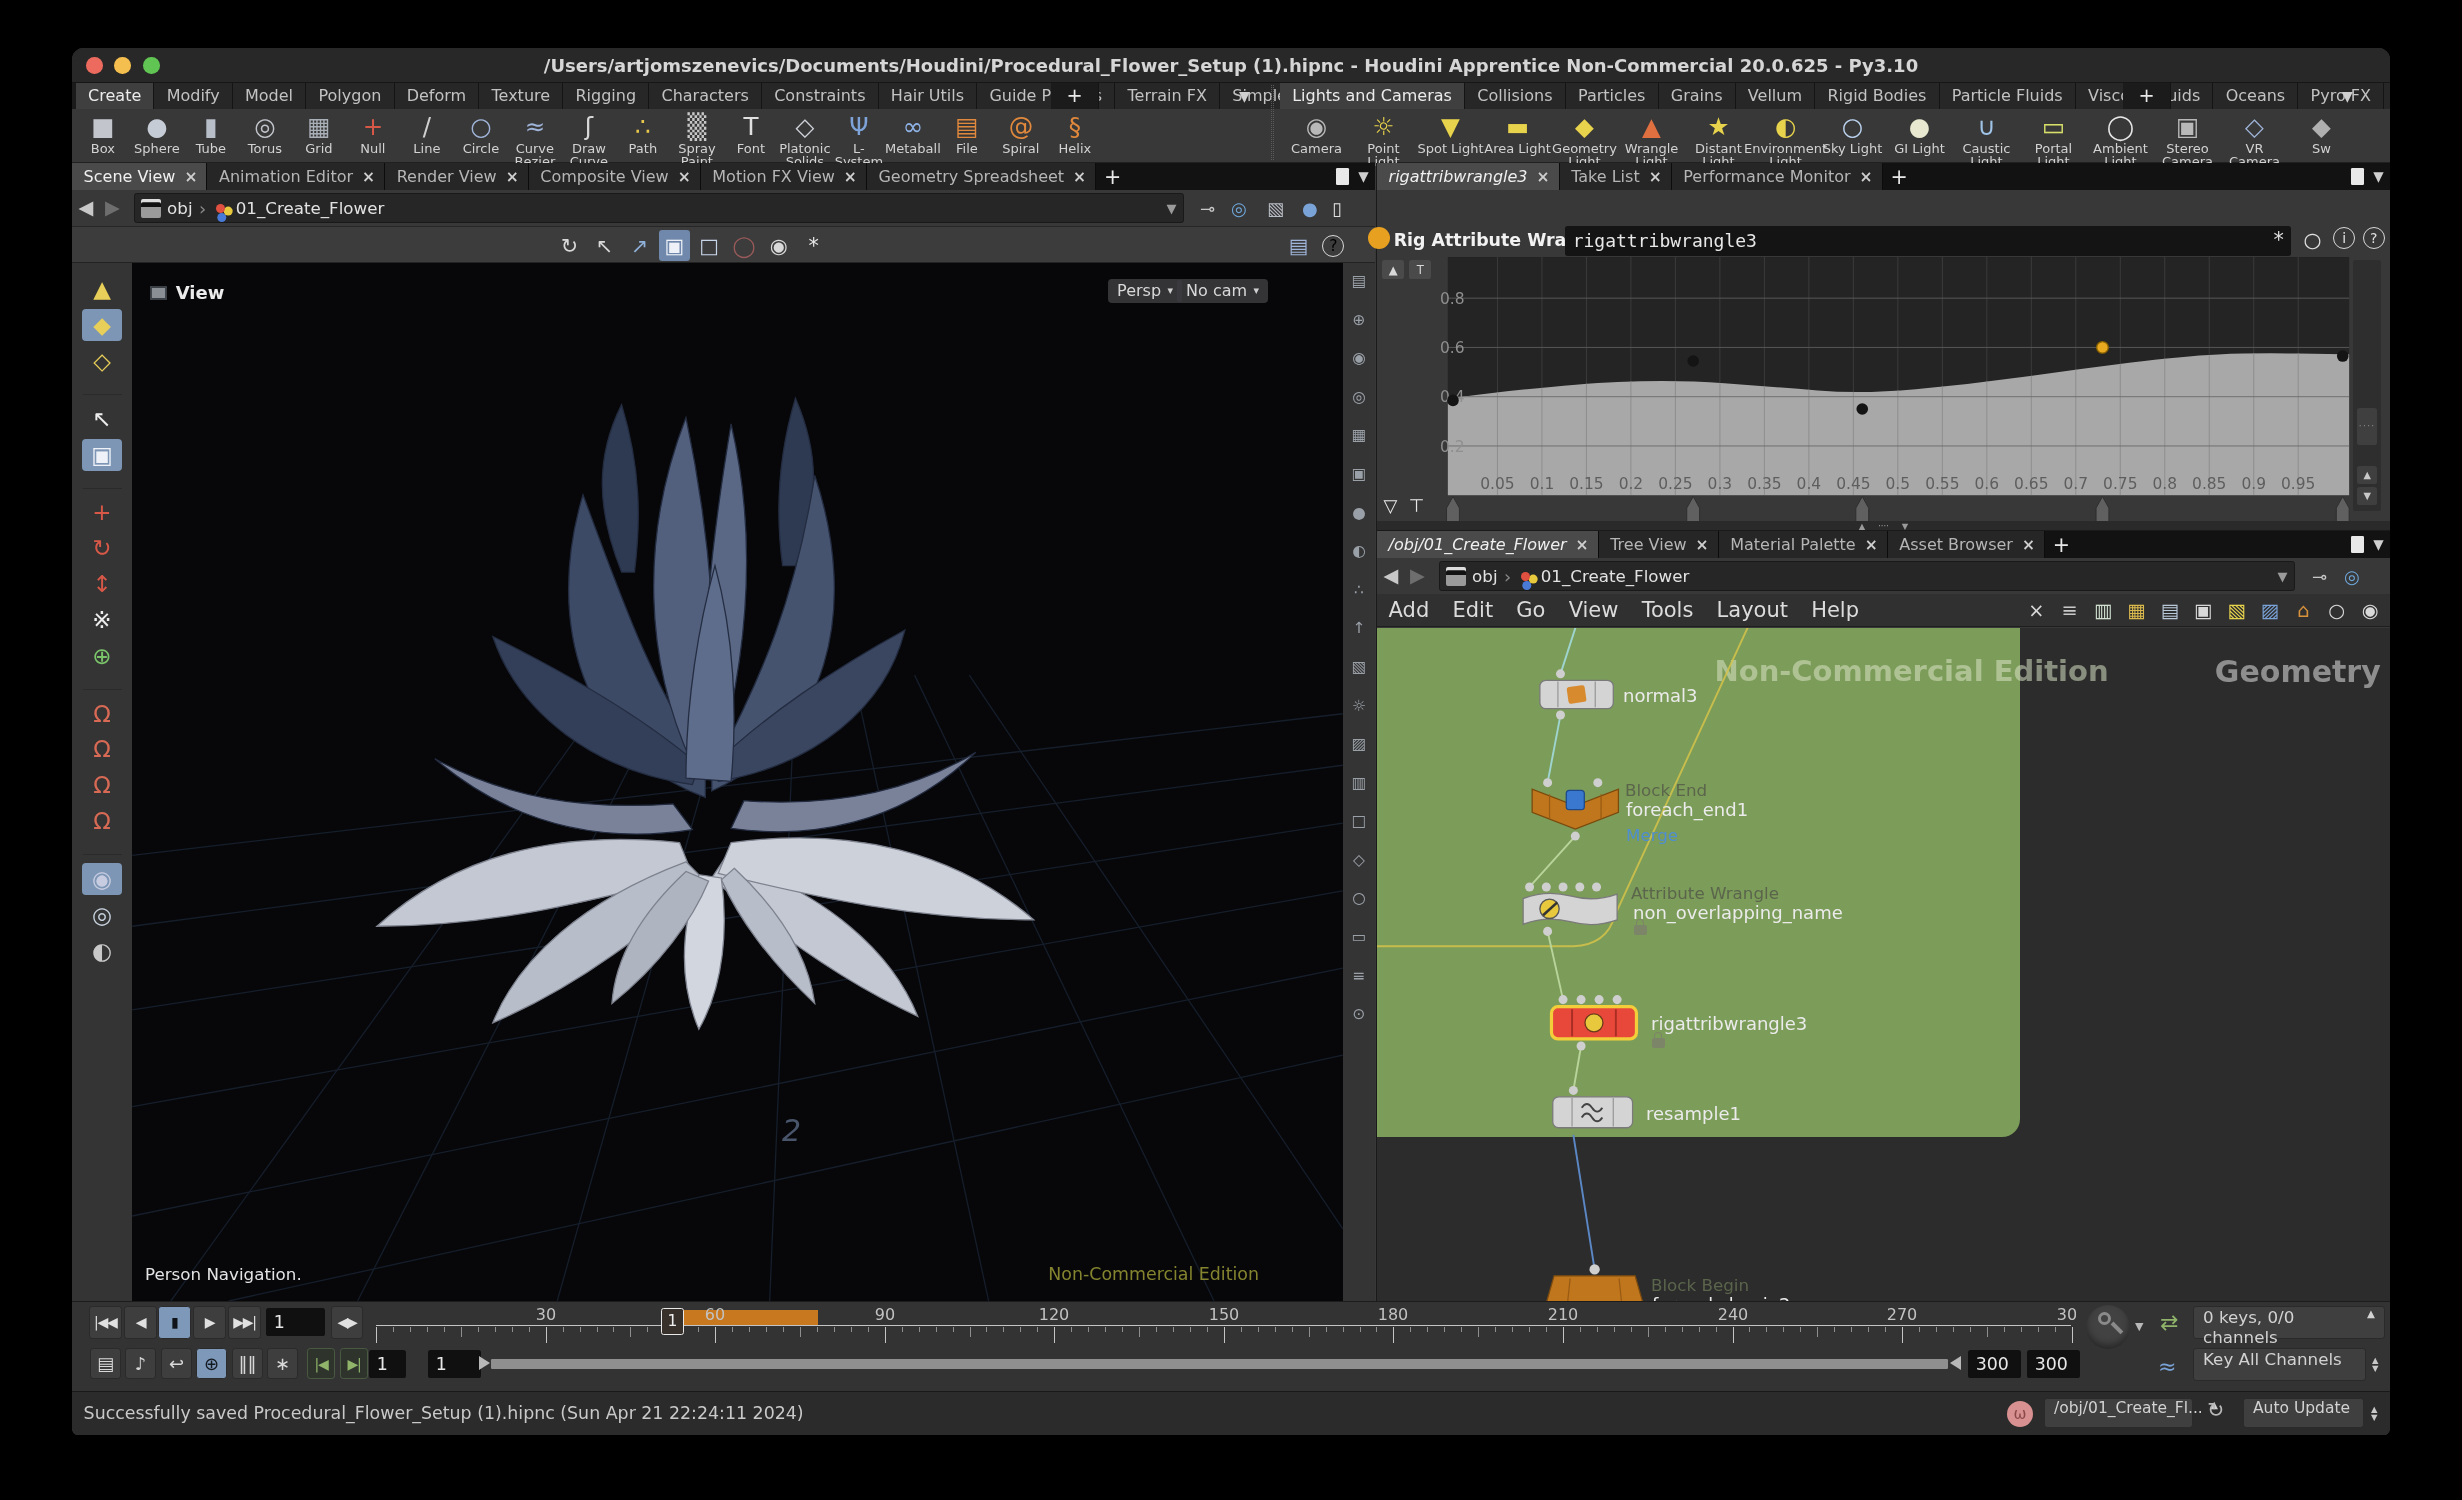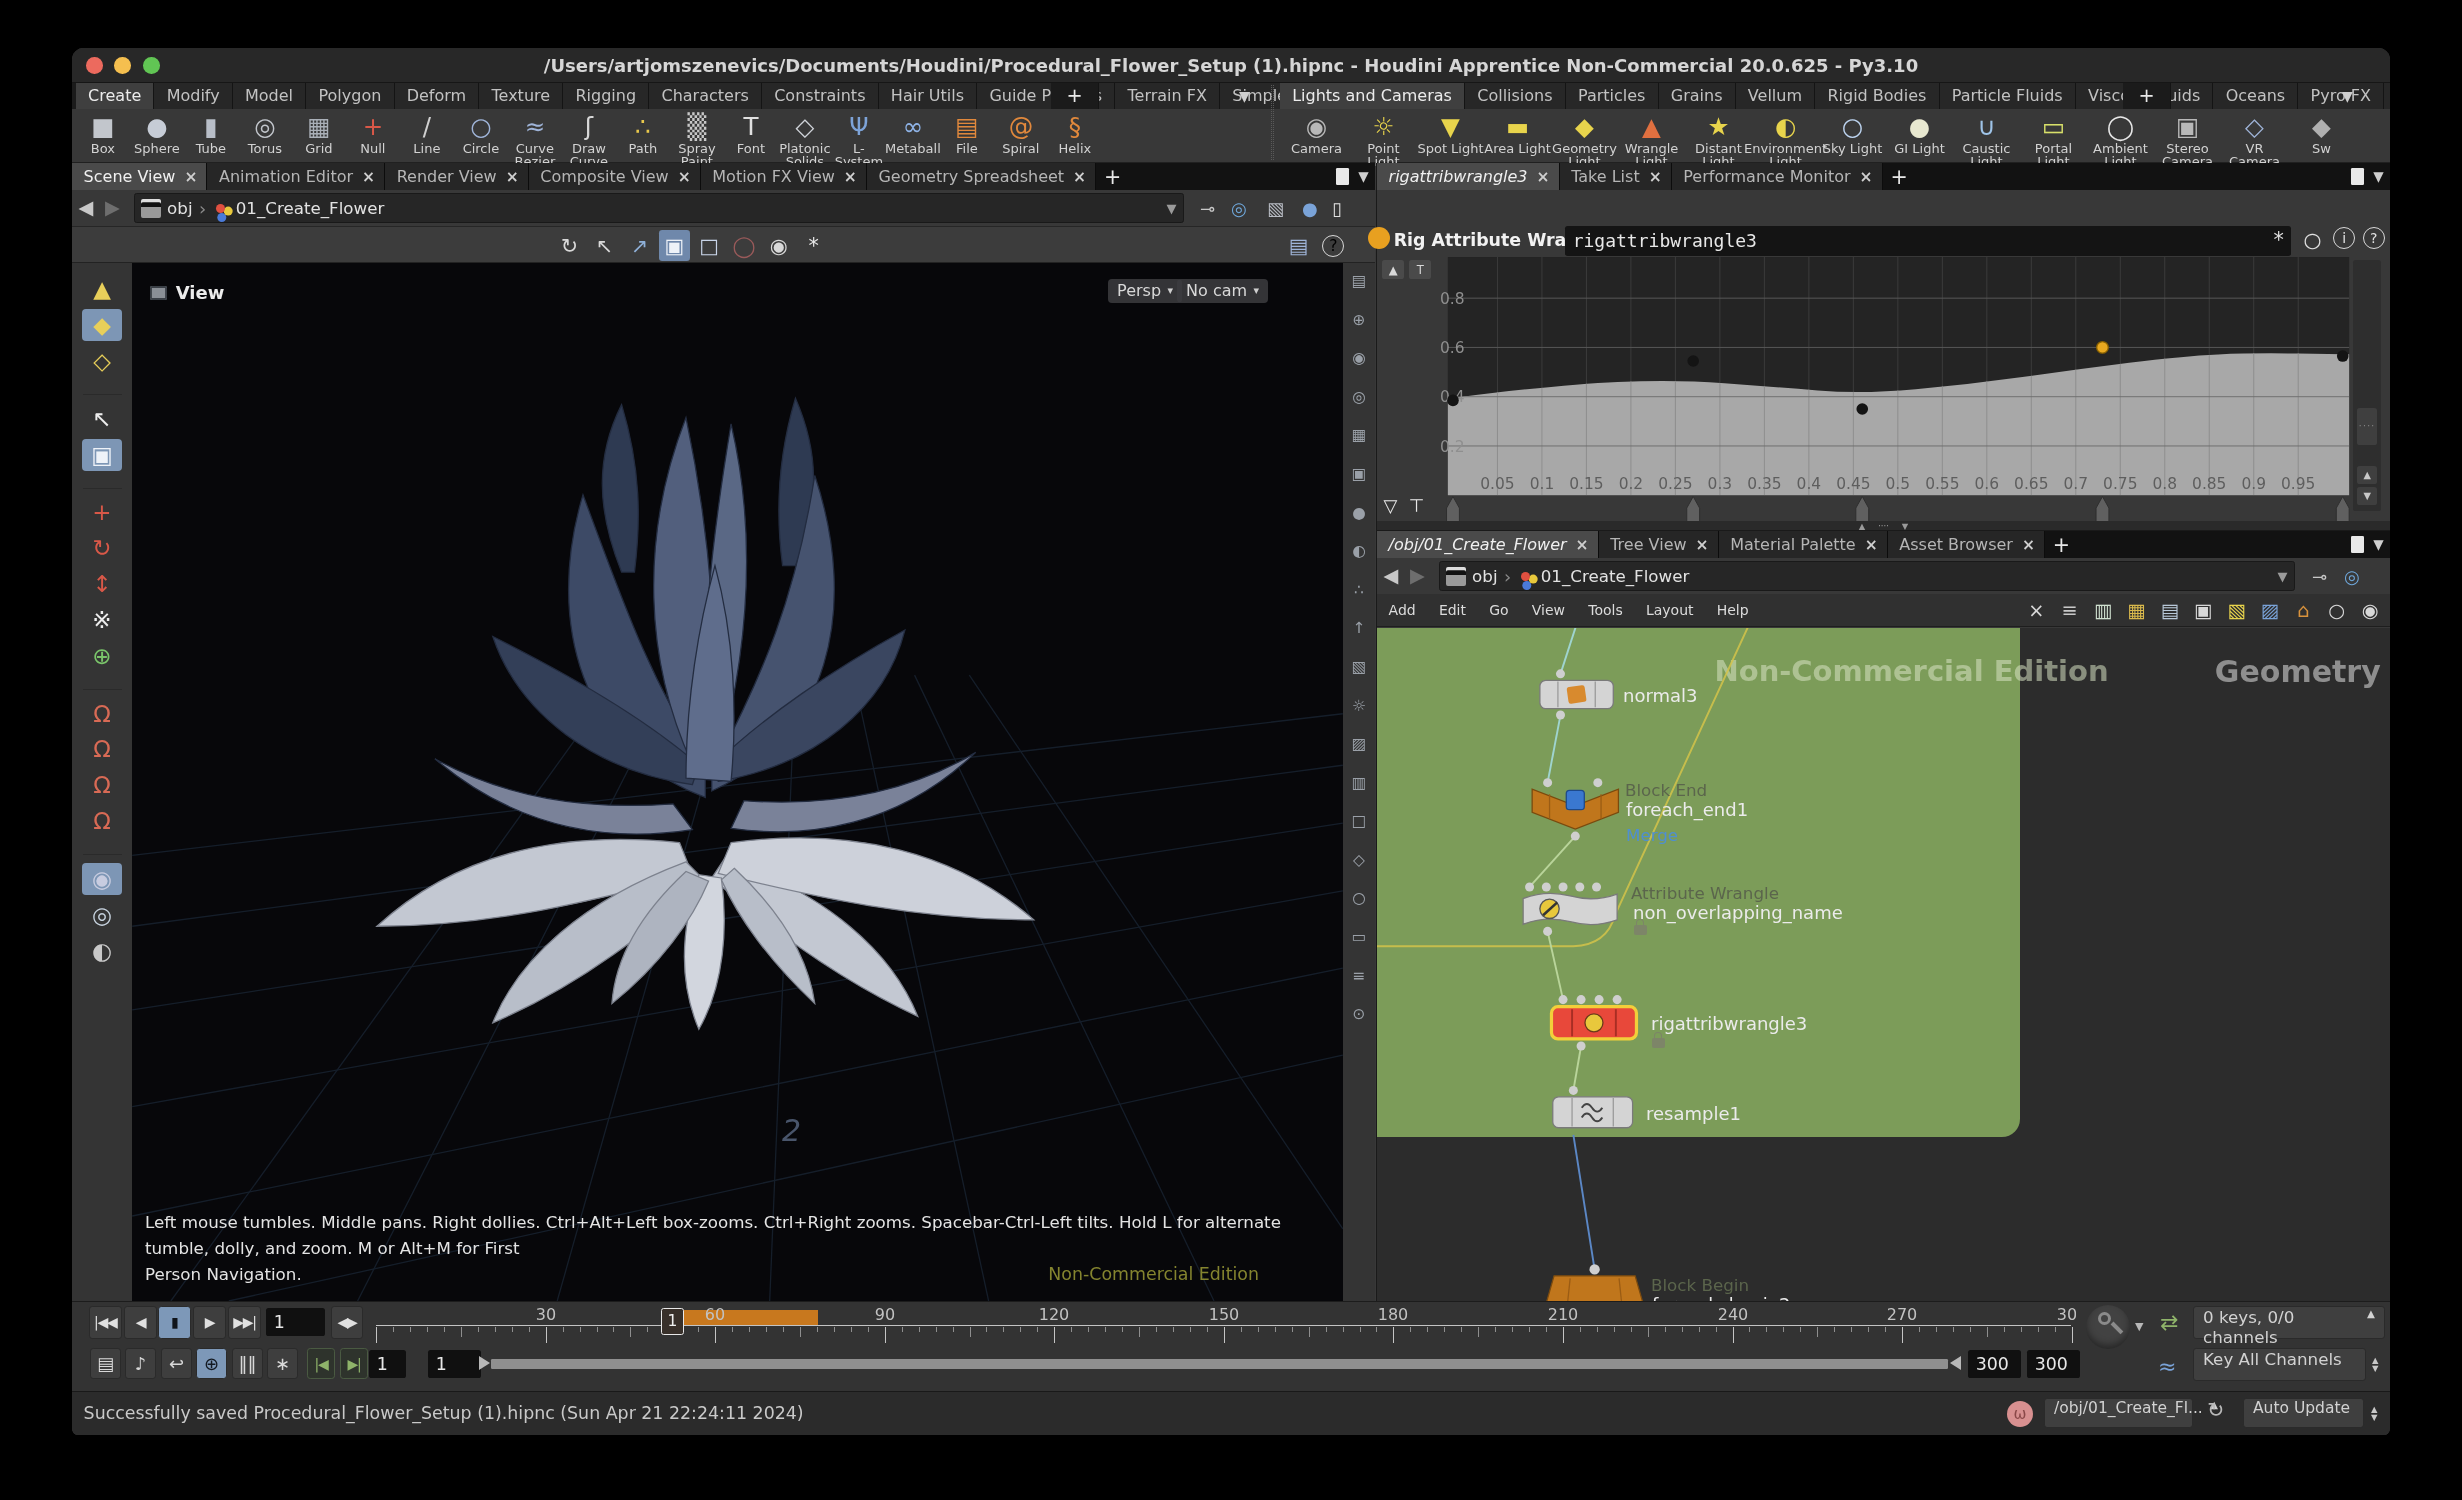--- a/index.html
+++ b/index.html
@@ -124,21 +124,21 @@
     border-radius:2.6px; color:#8a8a8a; font-size:9px; text-align:center; line-height:37px; letter-spacing:1.3px;}
   .ramp-sbtn { position:absolute; left:3.9px; width:20.6px; height:18px; background:#3f3f3f; border-radius:2.6px;
     color:#c8c8c8; font-size:9.7px; text-align:center; line-height:18px; }
   .pane-divider { position:absolute; left:0; top:358px; width:100%; height:9px; background:#2a2a2a;
     display:flex; align-items:center; justify-content:center; gap:13px; color:#9a9a9a; font-size:8.4px; }
 
   #network-pane { position:absolute; left:1304px; top:482px; width:1014px; height:771px; background:#383838;
     border-left:1.3px solid #1a1a1a; border-top:1.3px solid #1a1a1a; }
   .net-menubar { position:absolute; left:0; top:63px; width:100%; height:33px; background:#303030;
     border-bottom:0.6px solid #1e1e1e; display:flex; align-items:center; }
-  .menu-item { color:#dcdcdc; font-size:14px; padding:0 11.6px; }
+  .menu-item { color:#dcdcdc; font-size:21px; padding:0 11.6px; }
   .net-menu-icons { position:absolute; right:6.4px; top:2.6px; display:flex; gap:6.4px; }
   .nm-ic { width:27px; height:27px; display:flex; align-items:center; justify-content:center; font-size:19.3px; }
   #net-canvas { position:absolute; left:0; top:97px; width:1014px; height:675px; background:#2c2c2c;
     overflow:hidden; }
   .greenbox { position:absolute; left:0; top:-15.5px; width:643px; height:524px; background:#7c9c59;
     border-radius:0 0 18px 0; }
   .net-wm-center { position:absolute; left:277px; top:26px; width:515px; text-align:center;
     color:rgba(215,225,195,.55); font-size:29px; font-weight:bold; white-space:nowrap; }
   .net-wm-right { position:absolute; right:10.3px; top:26px; color:#8e8e8e; font-size:30px; font-weight:bold; }
   #net-svg { position:absolute; left:0; top:0; width:1014px; height:675px; }
@@ -783,21 +783,20 @@
         <div class="vp-btn" style="right:161px">
           <span>Persp</span>
               <span class="caret">▾</span>
         </div>
         <div class="vp-btn" style="right:75px">
           <span>No cam</span>
               <span class="caret">▾</span>
         </div>
         <div class="grid-num">2</div>
         <div class="help-text">
-          <div>Left mouse tumbles. Middle pans. Right dollies. Ctrl+Alt+Left box-zooms. Ctrl+Right zooms. Spacebar-Ctrl-Left tilts. Hold L for alternate tumble, dolly, and zoom. M or Alt+M for First</div>
           <div>Person Navigation.</div>
         </div>
         <div class="vp-watermark">Non-Commercial Edition</div>
       </div>
 
       <div id="right-strip">
 
           <div class="rs-ic">
               <span>▤</span>
             </div>

